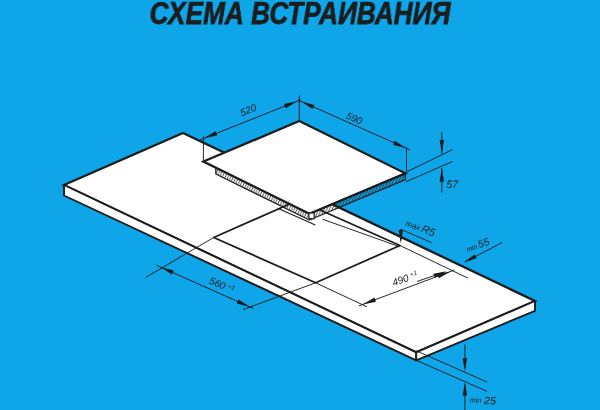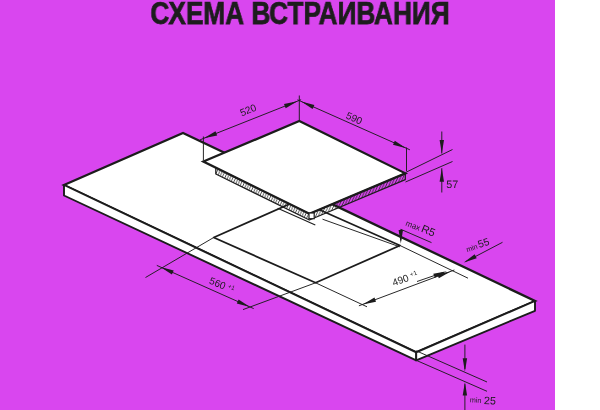--- a/index.html
+++ b/index.html
@@ -1,16 +1,16 @@
 <!DOCTYPE html>
 <html><head>
 <meta charset="utf-8">
 <style>
 html,body{margin:0;padding:0;background:#fff;}
-#page{position:relative;width:555px;height:410px;background:#d946ef;overflow:hidden;font-family:"Liberation Sans",sans-serif;}
+#page{position:relative;width:600px;height:410px;background:#0ea5e9;overflow:hidden;font-family:"Liberation Sans",sans-serif;font-style:italic;}
 #title{position:absolute;left:0;top:-2px;width:600px;text-align:center;font-size:31px;line-height:31px;font-weight:bold;color:#1d1d1d;-webkit-text-stroke:0.75px #1d1d1d;transform:scaleX(0.845) translateZ(0);will-change:transform;transform-origin:300px 0;}
 </style>
 </head>
 <body>
 <div id="page">
 
 <div id="title">СХЕМА ВСТРАИВАНИЯ</div>
 
 <svg width="600" height="410" viewBox="0 0 600 410" style="position:absolute;left:0;top:0">
 <defs>

